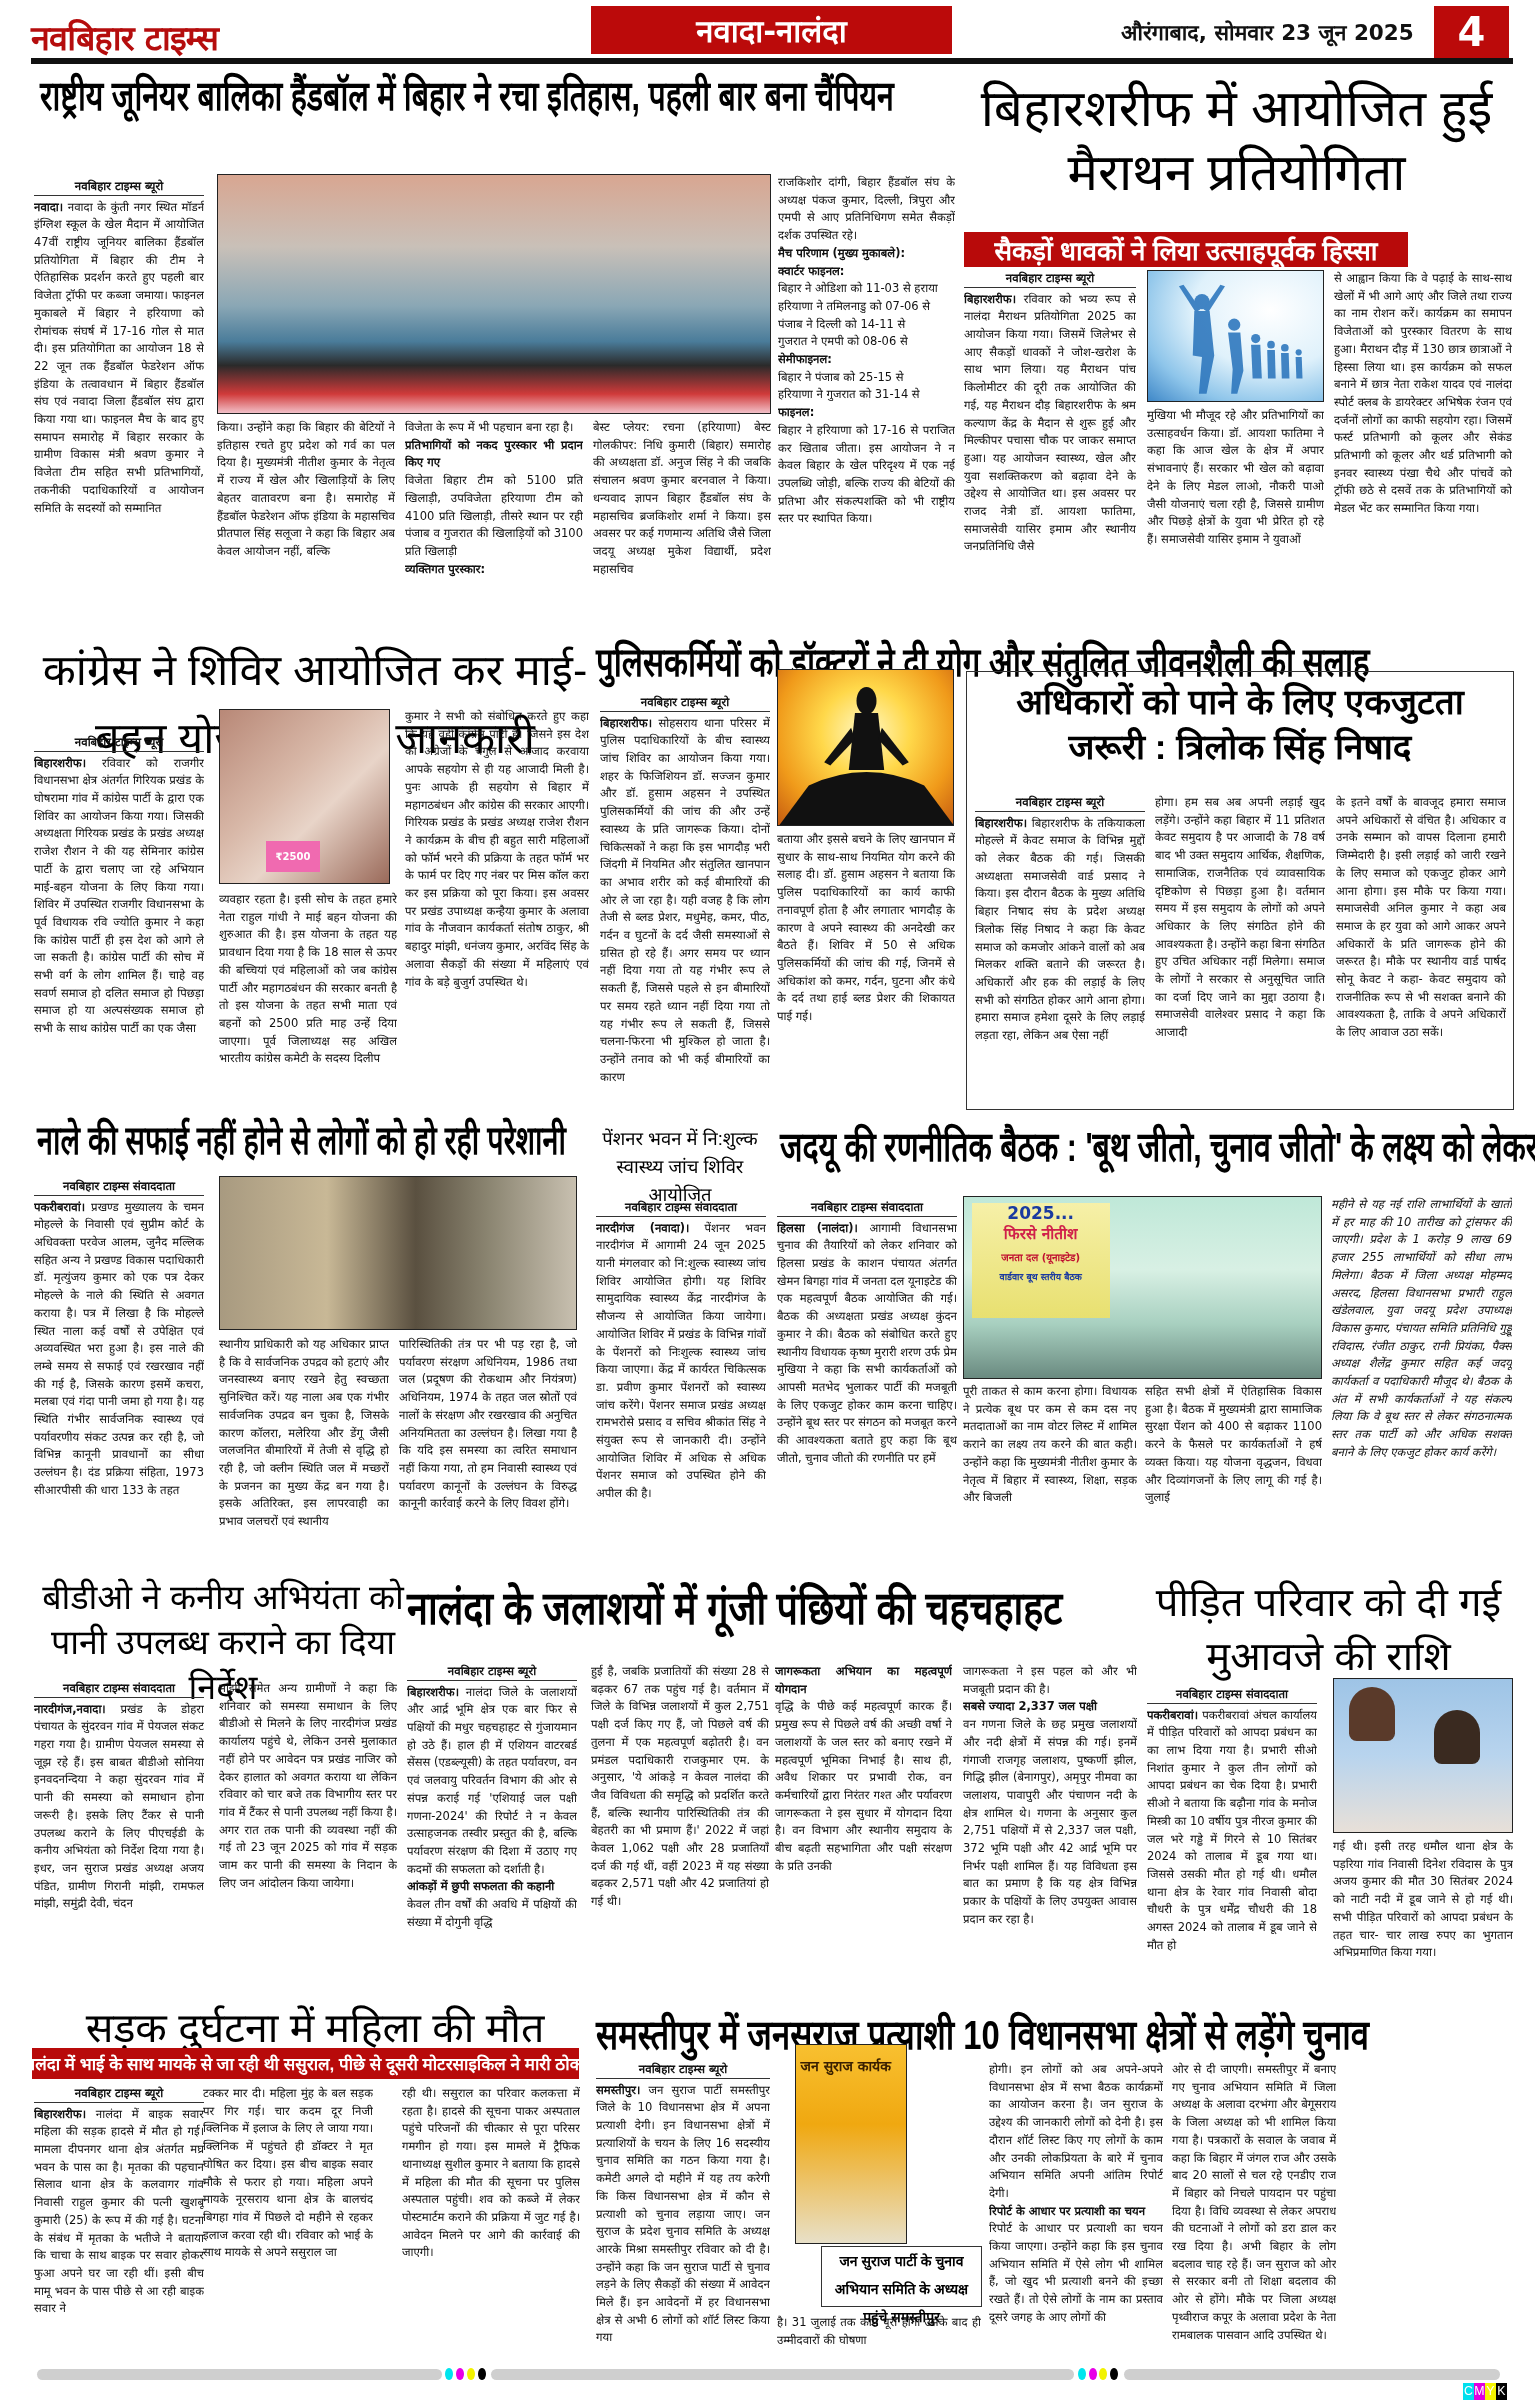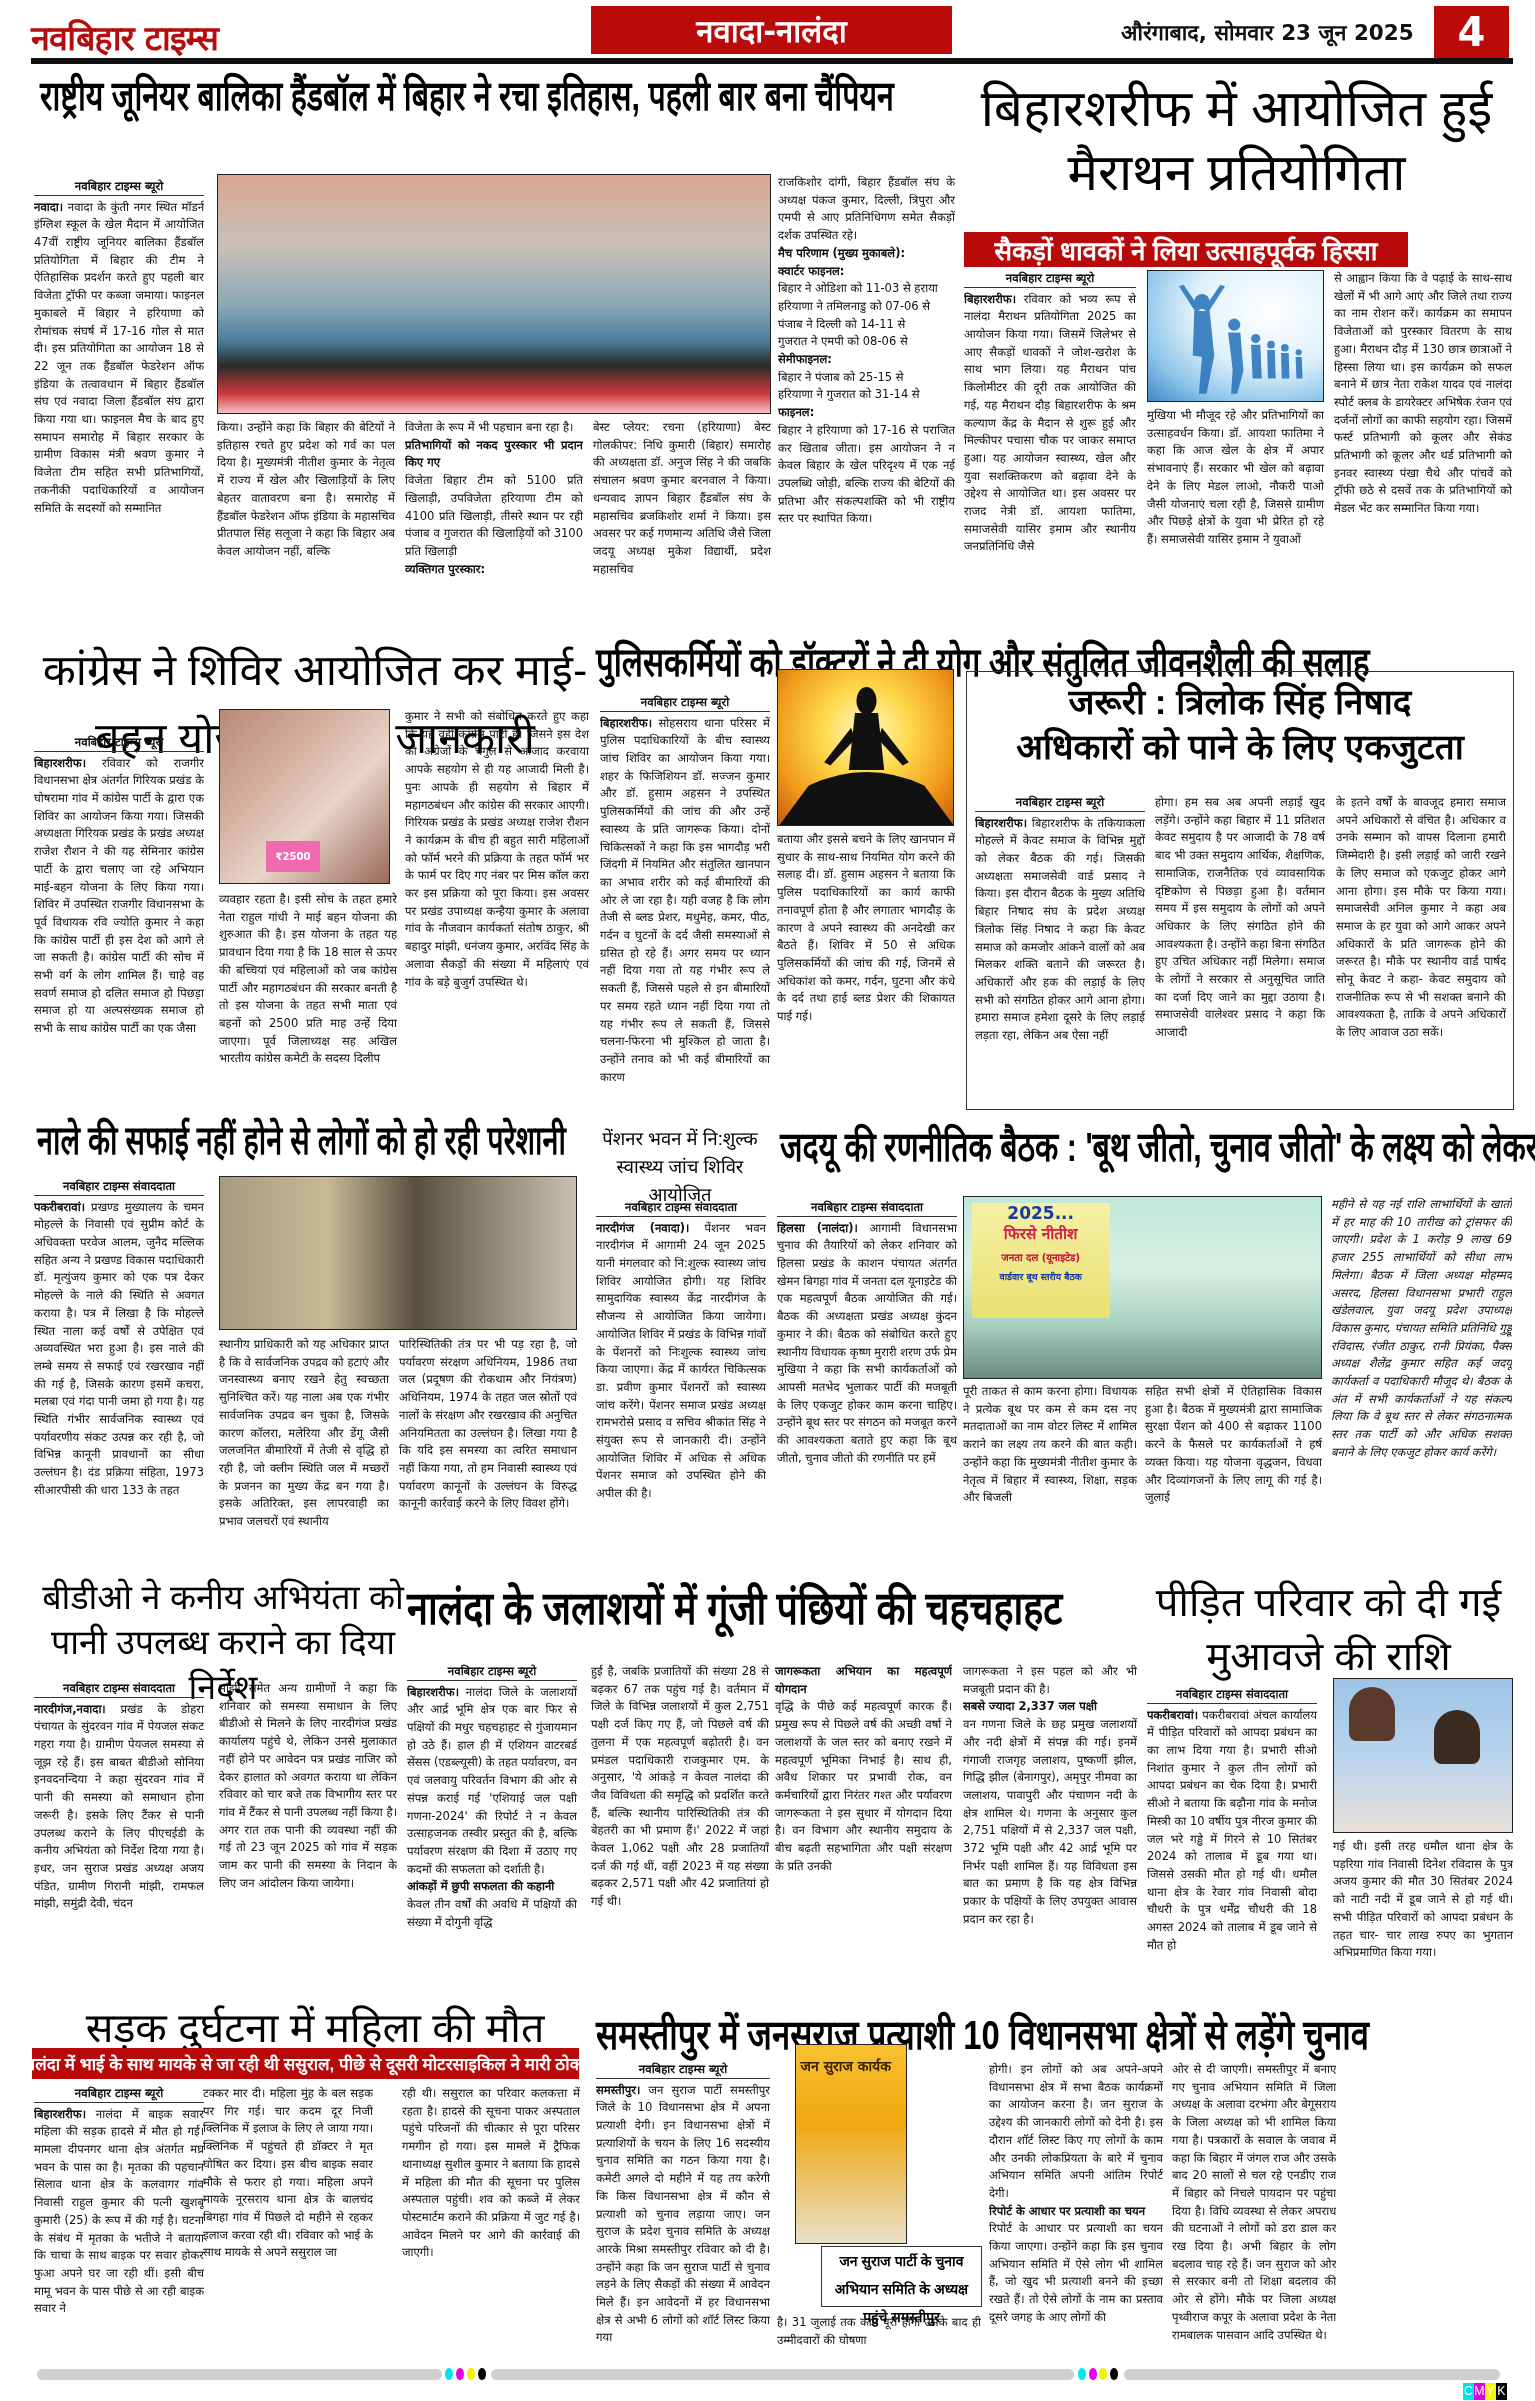--- a/index.html
+++ b/index.html
@@ -129,22 +129,22 @@
       <path d="M40 150 Q115 115 190 150 L230 204 L0 204 Z"></path>
     </g>
   </svg>
 </div>
 <div class="col" style="left:777px;top:831px;width:178px;height:279px;">
     <div class="txt">बताया और इससे बचने के लिए खानपान में सुधार के साथ-साथ नियमित योग करने की सलाह दी। डॉ. हुसाम अहसन ने बताया कि पुलिस पदाधिकारियों का कार्य काफी तनावपूर्ण होता है और लगातार भागदौड़ के कारण वे अपने स्वास्थ्य की अनदेखी कर बैठते हैं। शिविर में 50 से अधिक पुलिसकर्मियों की जांच की गई, जिनमें से अधिकांश को कमर, गर्दन, घुटना और कंधे के दर्द तथा हाई ब्लड प्रेशर की शिकायत पाई गई।</div>
   </div>
 
 <div class="abs boxed" style="left:966px;top:671px;width:548px;height:439px;"></div>
 <div class="abs hl hl-c" style="left:969px;top:679px;width:542px;font-size:35px;line-height:45px;">
+  <div>अधिकारों को पाने के लिए एकजुटता</div>
   <div>जरूरी : त्रिलोक सिंह निषाद</div>
-  <div>अधिकारों को पाने के लिए एकजुटता</div>
 </div>
 <div class="col" style="left:975px;top:794px;width:170px;height:312px;">
   <div class="byline">नवबिहार टाइम्स ब्यूरो</div>
   <div class="txt"><b>बिहारशरीफ।</b> <span>बिहारशरीफ के तकियाकला मोहल्ले में केवट समाज के विभिन्न मुद्दों को लेकर बैठक की गई। जिसकी अध्यक्षता समाजसेवी वार्ड प्रसाद ने किया। इस दौरान बैठक के मुख्य अतिथि बिहार निषाद संघ के प्रदेश अध्यक्ष त्रिलोक सिंह निषाद ने कहा कि केवट समाज को कमजोर आंकने वालों को अब मिलकर शक्ति बताने की जरूरत है। अधिकारों और हक की लड़ाई के लिए सभी को संगठित होकर आगे आना होगा। हमारा समाज हमेशा दूसरे के लिए लड़ाई लड़ता रहा, लेकिन अब ऐसा नहीं</span></div>
 </div>
 <div class="col" style="left:1155px;top:794px;width:170px;height:312px;">
     <div class="txt">होगा। हम सब अब अपनी लड़ाई खुद लड़ेंगे। उन्होंने कहा बिहार में 11 प्रतिशत केवट समुदाय है पर आजादी के 78 वर्ष बाद भी उक्त समुदाय आर्थिक, शैक्षणिक, सामाजिक, राजनैतिक एवं व्यावसायिक दृष्टिकोण से पिछड़ा हुआ है। वर्तमान समय में इस समुदाय के लोगों को अपने अधिकार के लिए संगठित होने की आवश्यकता है। उन्होंने कहा बिना संगठित हुए उचित अधिकार नहीं मिलेगा। समाज के लोगों ने सरकार से अनुसूचित जाति का दर्जा दिए जाने का मुद्दा उठाया है। समाजसेवी वालेश्वर प्रसाद ने कहा कि आजादी</div>
   </div>
 <div class="col" style="left:1336px;top:794px;width:170px;height:312px;">
     <div class="txt">के इतने वर्षों के बावजूद हमारा समाज अपने अधिकारों से वंचित है। अधिकार व उनके सम्मान को वापस दिलाना हमारी जिम्मेदारी है। इसी लड़ाई को जारी रखने के लिए समाज को एकजुट होकर आगे आना होगा। इस मौके पर किया गया। समाजसेवी अनिल कुमार ने कहा अब समाज के हर युवा को आगे आकर अपने अधिकारों के प्रति जागरूक होने की जरूरत है। मौके पर स्थानीय वार्ड पार्षद सोनू केवट ने कहा- केवट समुदाय को राजनीतिक रूप से भी सशक्त बनाने की आवश्यकता है, ताकि वे अपने अधिकारों के लिए आवाज उठा सकें।</div>

